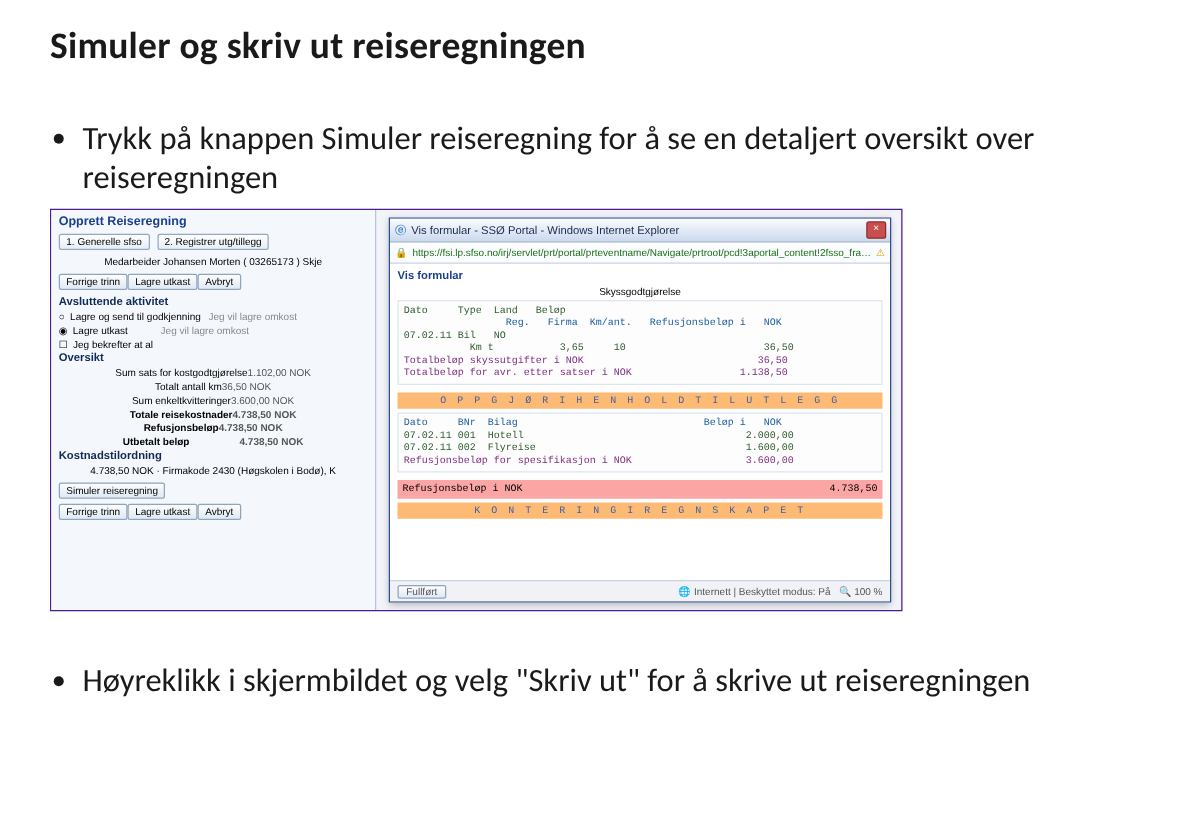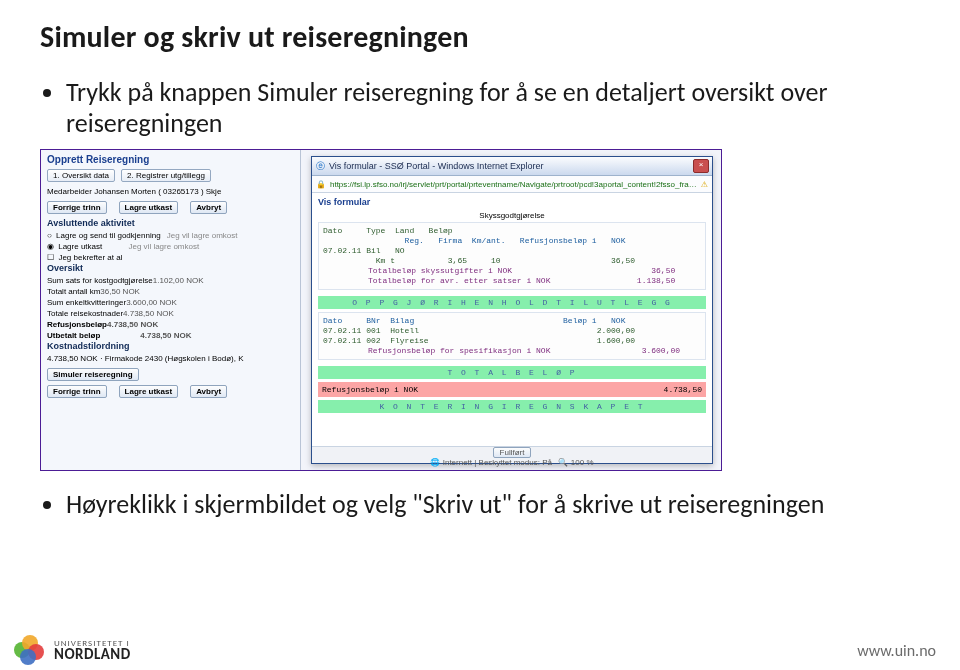--- a/index.html
+++ b/index.html
@@ -29,20 +29,21 @@
   ul.bullets {
     list-style: disc;
     padding-left: 26px;
     margin: 0;
     font-size: 26px;
     color: #1a1a1a;
   }
   ul.bullets li {
     margin-bottom: 6px;
     line-height: 1.2;
+    margin-top: 40px;
   }
 
   
   .screenshot {
     margin: 10px 0 18px 0;
     width: 680px;
     height: 320px;
     border: 1px solid #4c1d95;
     position: relative;
     font-family: Tahoma, Arial, sans-serif;
@@ -81,30 +82,29 @@
   }
   .ss-section-title {
     font-weight: 700;
     font-size: 9px;
     margin-top: 0;
     margin-bottom: 2px;
     color: #102a56;
   }
   .ss-row {
     display: flex;
-    justify-content: flex-start;
+    justify-content: center;
     font-size: 8px;
     padding: 1px 0;
   }
   .ss-row .val { color: #555; }
   .ss-btnline {
     display: flex;
-    gap: 12px;
+    gap: 0;
     margin: 4px 0;
-    font-weight: bold;
   }
   .ss-btn {
     border: 1px solid #8fa4bd;
     background: linear-gradient(#fdfdfd, #dfe8f4);
     border-radius: 2px;
     padding: 1px 5px;
     font-size: 8px;
   }
   .ss-radio-row {
     font-size: 8px;
@@ -170,29 +170,29 @@
     font-family: "Courier New", monospace;
     font-size: 8px;
     line-height: 1.25;
     white-space: pre;
     color: #2e5c2e;
     margin: 2px 0 6px 0;
     border: 1px solid #dce4ef;
     padding: 3px 4px;
     background: #fdfdfd;
   }
-  .mono-block .total { color: #803080; margin-left: 45px; }
+  .mono-block .total { color: #803080; }
   .band {
     text-align: center;
     letter-spacing: 2px;
     font-family: "Courier New", monospace;
     font-size: 8px;
     padding: 2px 0;
     color: #4461a3;
-    background: #86efac;
+    background: #fdba74;
     margin: 3px 0;
   }
   .refund-row {
     background: #fca5a5;
     font-family: "Courier New", monospace;
     font-size: 8px;
     padding: 3px 4px;
     display: flex;
     justify-content: space-between;
     margin: 3px 0;
@@ -200,21 +200,20 @@
   .ss-popup-status {
     height: 16px;
     border-top: 1px solid #c9d4e2;
     display: flex;
     align-items: center;
     justify-content: space-between;
     padding: 0 6px;
     font-size: 8px;
     background: #f0f2f6;
     color: #555;
-    flex-direction: column;
   }
 
   
   .footer-bar {
     position: absolute;
     left: 0; right: 0; bottom: 0;
     height: 36px;
     display: flex;
     align-items: center;
     justify-content: space-between;
@@ -264,21 +263,21 @@
   </ul>
 
   <div class="screenshot">
 
     <div class="ss-left">
       <div class="ss-header">Opprett Reiseregning</div>
 
       <div class="ss-steprow">
         <span class="ss-stepbtn">
           <span>1.</span>
-          <span>Oversikt data</span>
+          <span>Generelle sfso</span>
         </span>
         <span class="ss-stepbtn">
           <span>2.</span>
           <span>Registrer utg/tillegg</span>
         </span>
       </div>
 
       <div class="ss-row">
         <span>Medarbeider Johansen Morten ( 03265173 )   Skje</span>
       </div>
@@ -311,21 +310,21 @@
           <span class="val">1.102,00 NOK</span>
         </div>
       <div class="ss-row">
           <span>Totalt antall km</span>
           <span class="val">36,50 NOK</span>
         </div>
       <div class="ss-row">
           <span>Sum enkeltkvitteringer</span>
           <span class="val">3.600,00 NOK</span>
         </div>
-      <div class="ss-row" style="font-weight:400;">
+      <div class="ss-row" style="font-weight:700;">
           <span>Totale reisekostnader</span>
           <span class="val">4.738,50 NOK</span>
         </div>
       <div class="ss-row" style="font-weight:700;">
           <span>Refusjonsbeløp</span>
           <span class="val">4.738,50 NOK</span>
         </div>
       <div class="ss-row" style="font-weight:700;gap:40px;">
           <span>Utbetalt beløp</span>
           <span class="val">4.738,50 NOK</span>
@@ -367,21 +366,20 @@
 <span class="total">Totalbeløp skyssutgifter i NOK                             36,50</span>
 <span class="total">Totalbeløp for avr. etter satser i NOK                  1.138,50</span></div>
 
         <div class="band">O P P G J Ø R   I   H E N H O L D   T I L   U T L E G G</div>
 
         <div class="mono-block"><span style="color:#2060a0;">Dato     BNr  Bilag                               Beløp i   NOK</span>
 <span>07.02.11 001  Hotell                                     2.000,00</span>
 <span>07.02.11 002  Flyreise                                   1.600,00</span>
 <span class="total">Refusjonsbeløp for spesifikasjon i NOK                   3.600,00</span></div>
 
-        <div class="band">T O T A L B E L Ø P</div>
 
         <div class="refund-row">
           <span>Refusjonsbeløp i NOK</span>
           <span>4.738,50</span>
         </div>
 
         <div class="band">K O N T E R I N G   I   R E G N S K A P E T</div>
       </div>
       <div class="ss-popup-status">
         <span class="ss-btn" style="padding:0 6px;">Fullført</span>
@@ -391,29 +389,14 @@
           &nbsp; 🔍 <span>100 %</span>
         </span>
       </div>
     </div>
   </div>
 
   <ul class="bullets">
     <li>Høyreklikk i skjermbildet og velg "Skriv ut" for å skrive ut reiseregningen</li>
   </ul>
 
-  <div class="footer-bar">
-    <div class="logo">
-      <div class="logo-mark">
-        <span class="petal p1"></span>
-        <span class="petal p2"></span>
-        <span class="petal p3"></span>
-        <span class="petal p4"></span>
-      </div>
-      <div class="logo-text">
-        <div class="l1">UNIVERSITETET I</div>
-        <div class="l2">NORDLAND</div>
-      </div>
-    </div>
-    <div class="url">www.uin.no</div>
-  </div>
 
 </div>
 
 </body></html>

